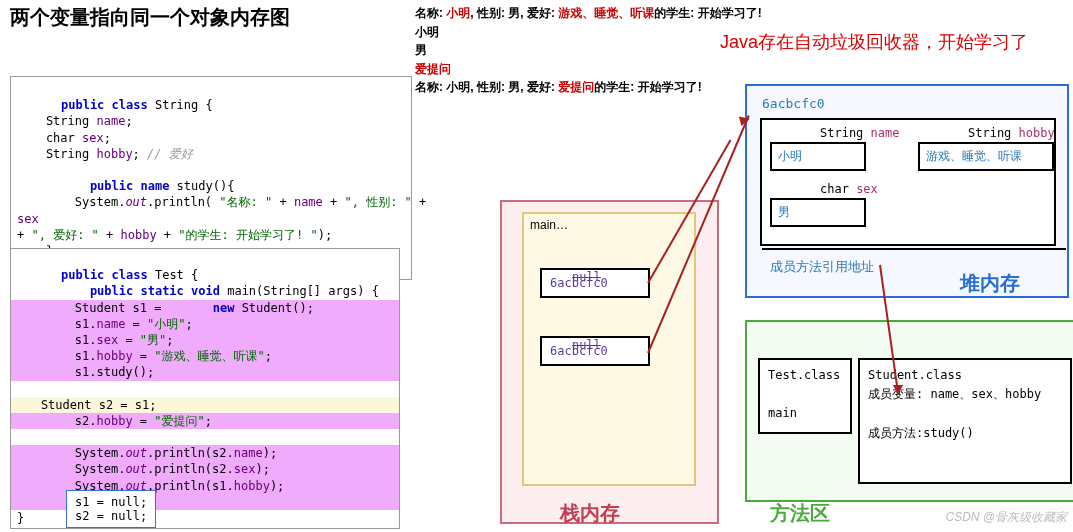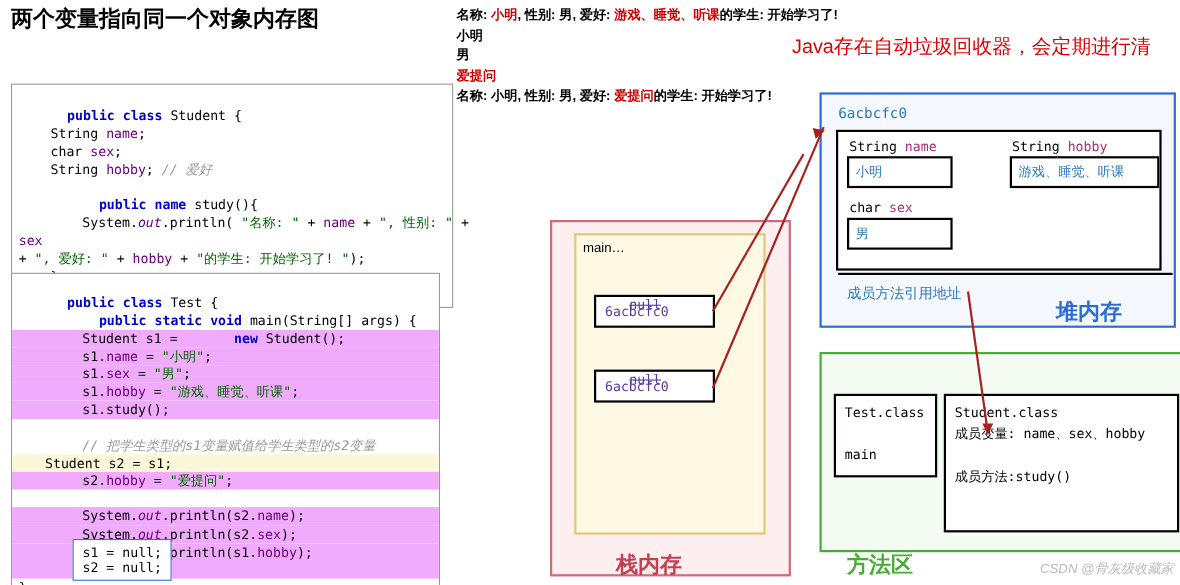--- a/index.html
+++ b/index.html
@@ -139,20 +139,21 @@
     border: 2px solid #000;
     background: #fff;
     font-size: 12px;
     padding: 4px 6px;
     color: #2b7ab8;
   }
   .field-label {
     position: absolute;
     font-family: Consolas, monospace;
     font-size: 12px;
+    margin-left: 48px;
   }
   .method-ref {
     position: absolute;
     left: 762px;
     top: 248px;
     border-top: 2px solid #000;
     width: 288px;
     color: #2b7ab8;
     font-size: 13px;
     padding: 8px 8px 0;
@@ -213,53 +214,52 @@
     font-size: 12px;
     font-style: italic;
   }
 </style>
 </head>
 <body>
 
 <div class="title">两个变量指向同一个对象内存图</div>
 
 <div class="code-box" style="left:10px; top:76px; width:388px">
-<span class="kw">public class</span><span> Student {</span>
+<span class="kw">public class</span><span> String {</span>
 <span>    String </span><span class="fld">name</span><span>;</span>
 <span>    char </span><span class="fld">sex</span><span>;</span>
 <span>    String </span><span class="fld">hobby</span><span>; </span><span class="cmt">// 爱好</span>
 <span></span>
 <span class="kw">    public name</span><span> study(){</span>
 <span>        System.</span><span class="fld" style="font-style:italic">out</span><span>.println( </span><span class="str">"名称: "</span><span> + </span><span class="fld">name</span><span> + </span><span class="str">", 性别: "</span><span> + </span>
 <span class="fld">sex</span>
 <span>+ </span><span class="str">", 爱好: "</span><span> + </span><span class="fld">hobby</span><span> + </span><span class="str">"的学生: 开始学习了! "</span><span>);</span>
 <span>    }</span>
 <span>}</span>
 </div>
 
 <div class="code-box" style="left:10px; top:248px; width:388px; padding:2px 0">
 <span style="padding:0 6px"><span class="kw">public class</span><span> Test {</span></span>
 <span style="padding:0 6px"><span class="kw">    public static void</span><span> main(String[] args) {</span></span>
 <span class="pink" style="display:block;padding:0 6px"><span>        Student s1 = </span><span class="kw">new</span><span> Student();</span></span><span class="pink" style="display:block;padding:0 6px"><span>        s1.</span><span class="fld">name</span><span> = </span><span class="str">"小明"</span><span>;</span></span><span class="pink" style="display:block;padding:0 6px"><span>        s1.</span><span class="fld">sex</span><span> = </span><span class="str">"男"</span><span>;</span></span><span class="pink" style="display:block;padding:0 6px"><span>        s1.</span><span class="fld">hobby</span><span> = </span><span class="str">"游戏、睡觉、听课"</span><span>;</span></span><span class="pink" style="display:block;padding:0 6px"><span>        s1.study();</span></span><span></span>
-<span class="cmt" style="padding:0 6px">        // 把学生类型的s1变量赋值给学生类型的s2变量</span>
 <span class="yellow" style="display:block;padding:0 1px"><span>    Student s2 = s1;</span></span><span class="pink" style="display:block;padding:0 6px"><span>        s2.</span><span class="fld">hobby</span><span> = </span><span class="str">"爱提问"</span><span>;</span></span><span> </span>
 <span class="pink" style="display:block;padding:0 6px"><span>        System.</span><span class="fld" style="font-style:italic">out</span><span>.println(s2.</span><span class="fld">name</span><span>);</span></span><span class="pink" style="display:block;padding:0 6px"><span>        System.</span><span class="fld" style="font-style:italic">out</span><span>.println(s2.</span><span class="fld">sex</span><span>);</span></span><span class="pink" style="display:block;padding:0 6px"><span>        System.</span><span class="fld" style="font-style:italic">out</span><span>.println(s1.</span><span class="fld">hobby</span><span>);</span></span><span class="pink" style="display:block;padding:0 6px"><span>        s2.study();</span></span><span style="padding:0 6px">}</span>
 </div>
 
 <div class="null-box" style="left:66px; top:490px;">s1 = null;<br>s2 = null;</div>
 
 <div class="output">
   <span class="b">名称: </span><span class="red">小明</span><span class="b">, 性别: </span><span class="b">男</span><span class="b">, 爱好: </span><span class="red">游戏、睡觉、听课</span><span class="b">的学生: 开始学习了!</span><br>
   <span class="b">小明</span><br>
   <span class="b">男</span><br>
   <span class="b" style="color:#c00">爱提问</span><br>
   <span class="b">名称: </span><span class="b">小明</span><span class="b">, 性别: </span><span class="b">男</span><span class="b">, 爱好: </span><span class="red">爱提问</span><span class="b">的学生: 开始学习了!</span>
 </div>
 
-<div class="gc-text">Java存在自动垃圾回收器，会定期进行清</div>
+<div class="gc-text">Java存在自动垃圾回收器，开始学习了</div>
 
 <div class="stack-box"></div>
 <div class="stack-label">栈内存</div>
 <div class="main-frame"></div>
 <div class="main-label">main…</div>
 
 <div class="var-label" style="left:540px; top:252px">Student  s1</div>
 <div class="var-box" style="left:540px; top:268px; width:90px">
   <span class="struck" style="position:absolute;left:30px;top:0">null</span>
   <span style="color:#5a3aa0">6acbcfc0</span>

